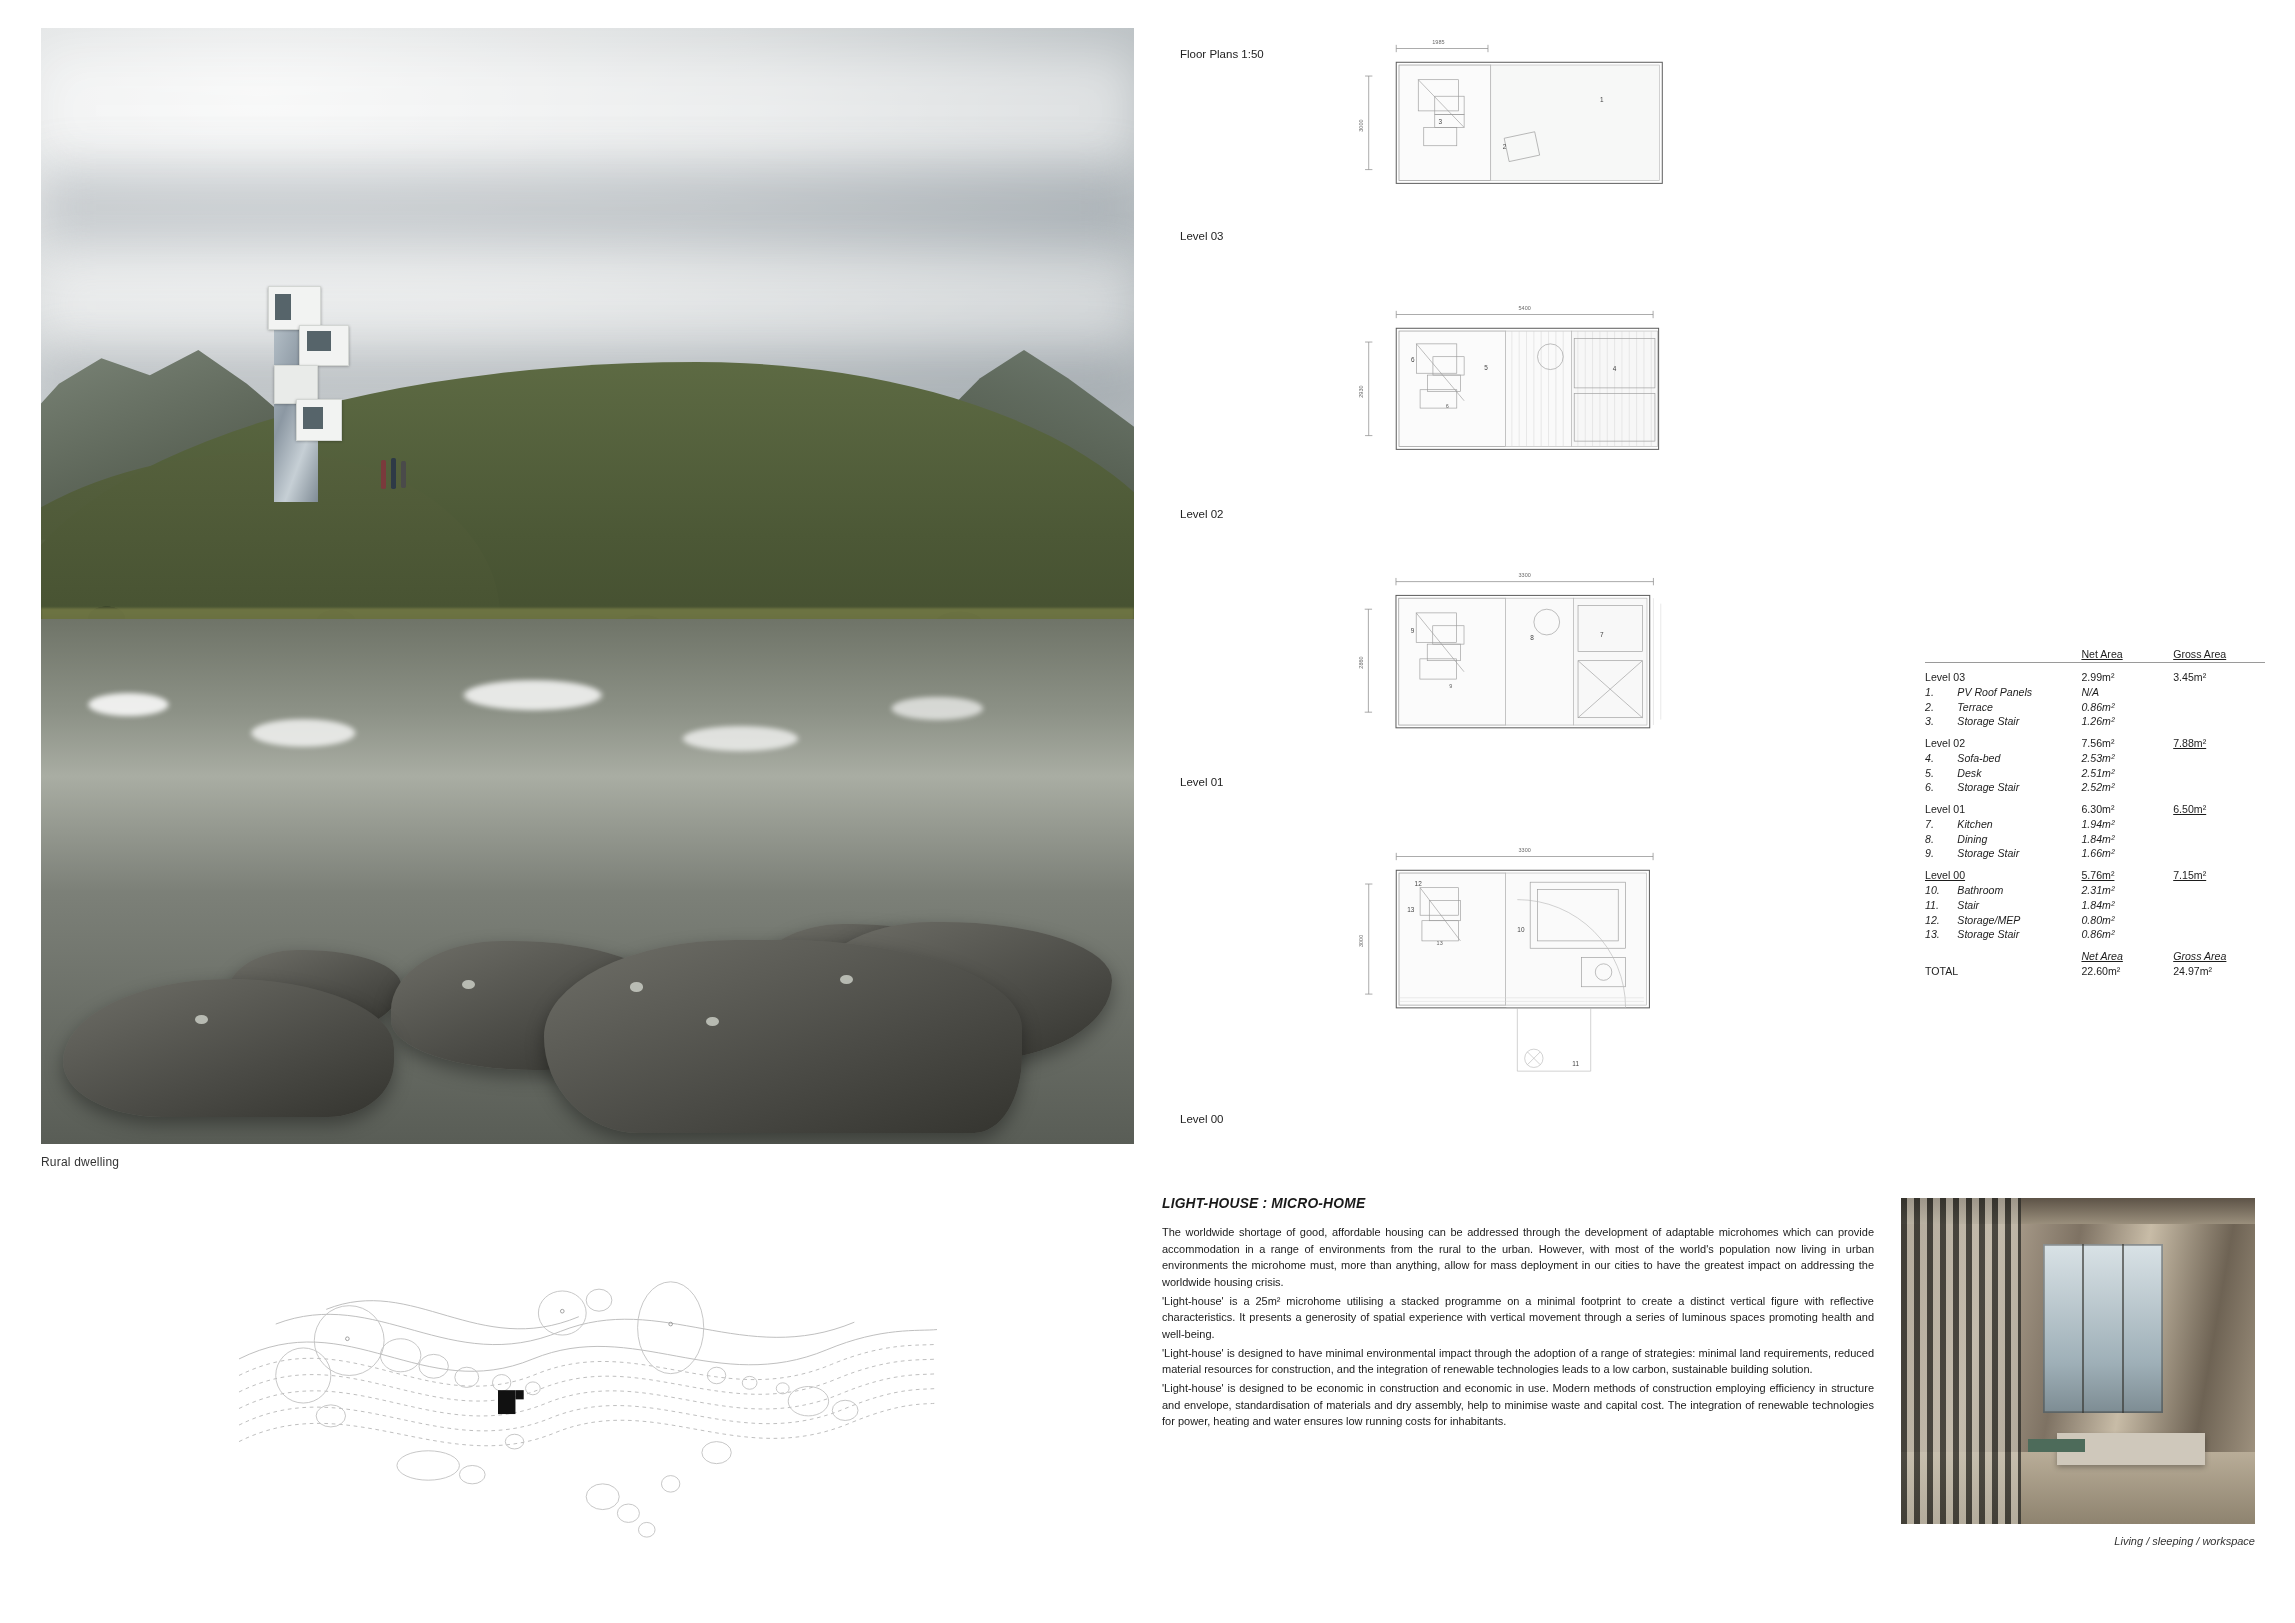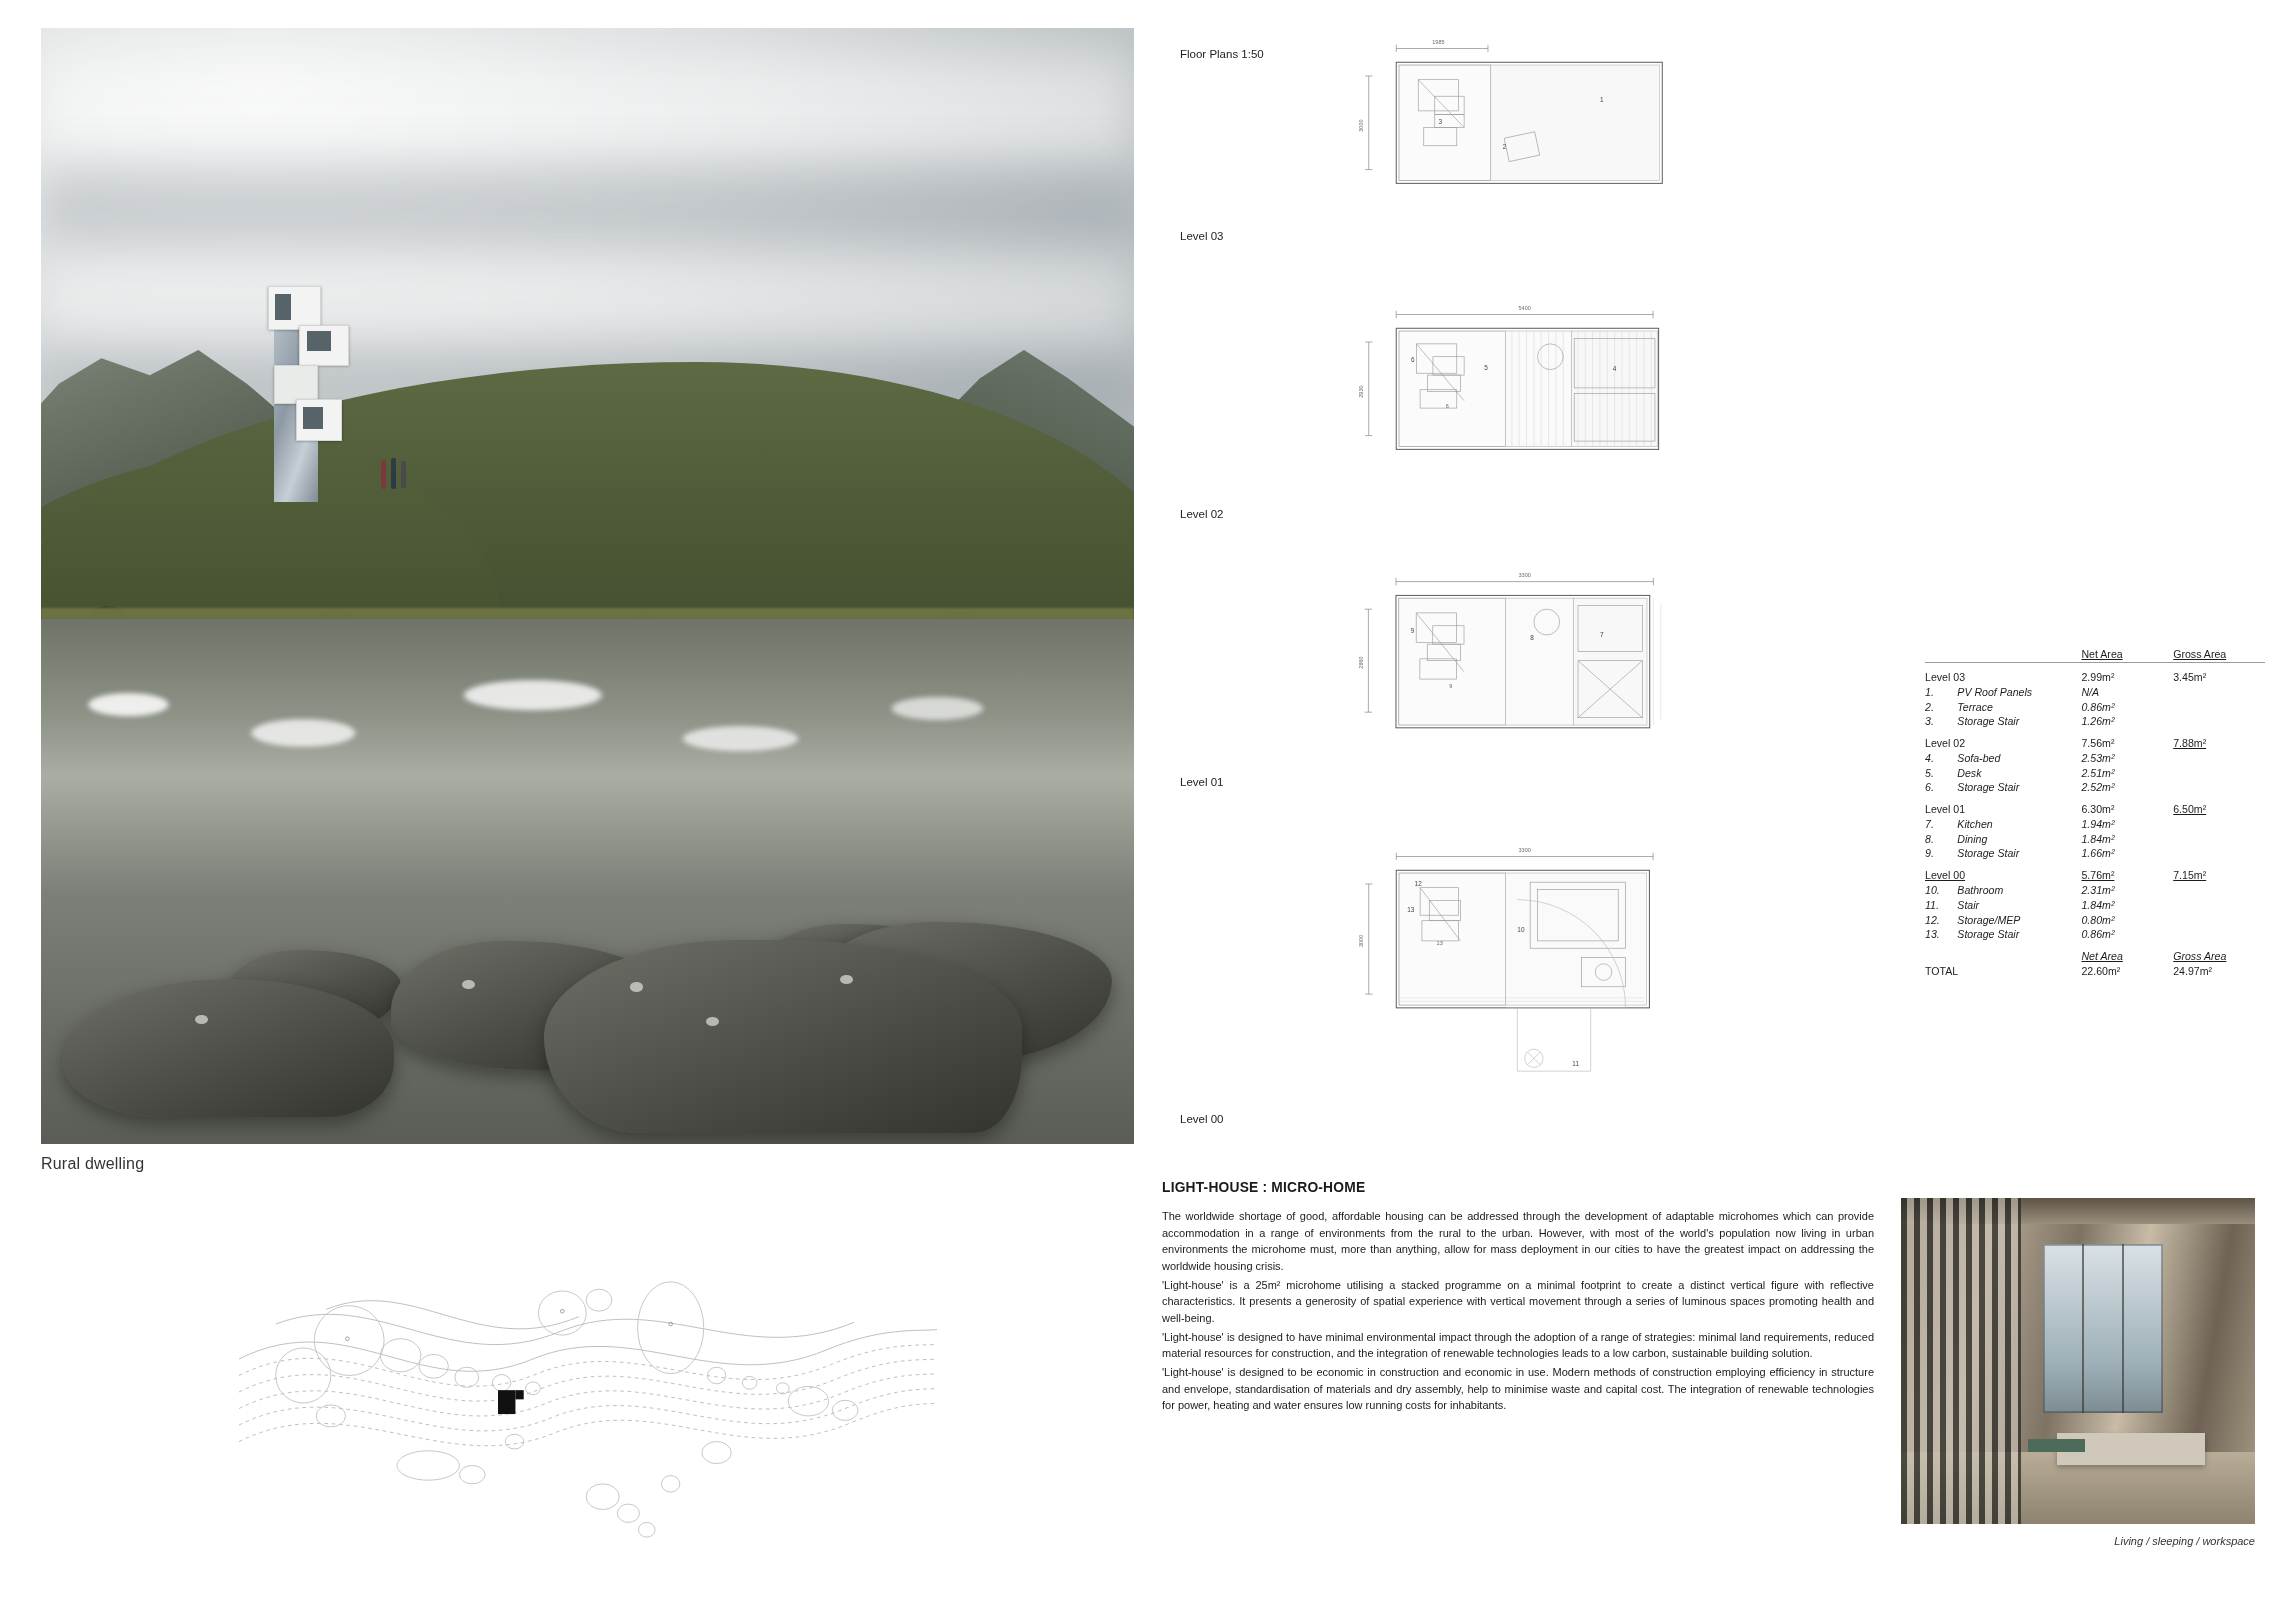--- a/index.html
+++ b/index.html
@@ -14,21 +14,21 @@
   .sheet { position:absolute; inset:0; }
 
   
   .hero-photo {
     position:absolute; left:41px; top:27.5px; width:1093px; height:1116px;
     overflow:hidden;
     background:linear-gradient(#9aa3ab,#b8bfc4);
   }
   .hero-caption {
     position:absolute; left:41px; top:1155px;
-    font-size:16px; color:#333; letter-spacing:0.2px;
+    font-size:12px; color:#333; letter-spacing:0.2px;
   }
 
   
   .sky {
     position:absolute; left:0; top:0; width:100%; height:62%;
     background:
       radial-gradient(120% 90% at 20% 10%, #f2f3f3 0%, #d9dcdd 38%, #b9bfc2 70%, #a6adb1 100%);
   }
   .cloudband {
     position:absolute; left:0; width:100%;
@@ -160,21 +160,21 @@
   .col-gross{ width:88px; }
   .hdr td { font-size:10.6px; }
   .lvl td { padding-top:8.3px; }
   .lvl .col-name, .lvl .col-desc, .lvl .col-net, .lvl .col-gross { }
   .rule td { border-top:0.9px solid #9a9a9a; height:0; padding:0; }
   .italic { font-style:italic; }
   .u { text-decoration:underline; }
 
   .article { position:absolute; left:1162px; top:1180px; width:712px; }
   .article h1 {
-    font-size:13.8px; margin:0 0 13px 0; font-weight:bold; letter-spacing:0.2px;
+    font-size:13.8px; margin:16px 0 13px 0; font-weight:bold; letter-spacing:0.2px;font-style:italic;
   }
   .article p {
     margin:0 0 1.8px 0; font-size:11px; line-height:1.52;
     text-align:justify; color:#1b1b1b;
   }
 
   .interior-photo {
     position:absolute; left:1901px; top:1198px; width:354px; height:326px;
     overflow:hidden; background:#6e6257;
   }

